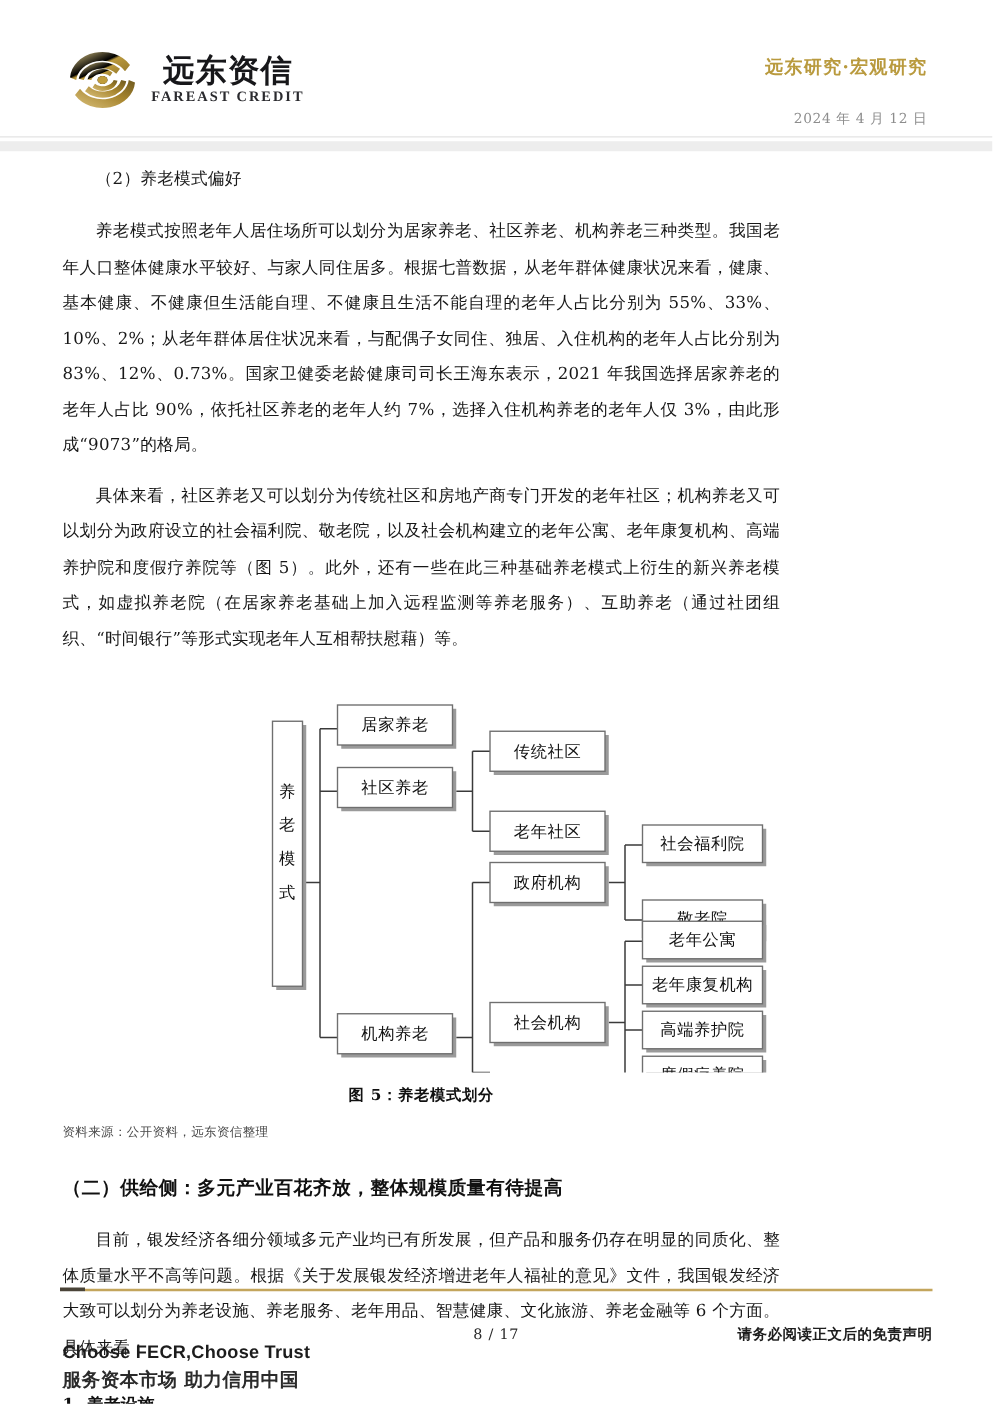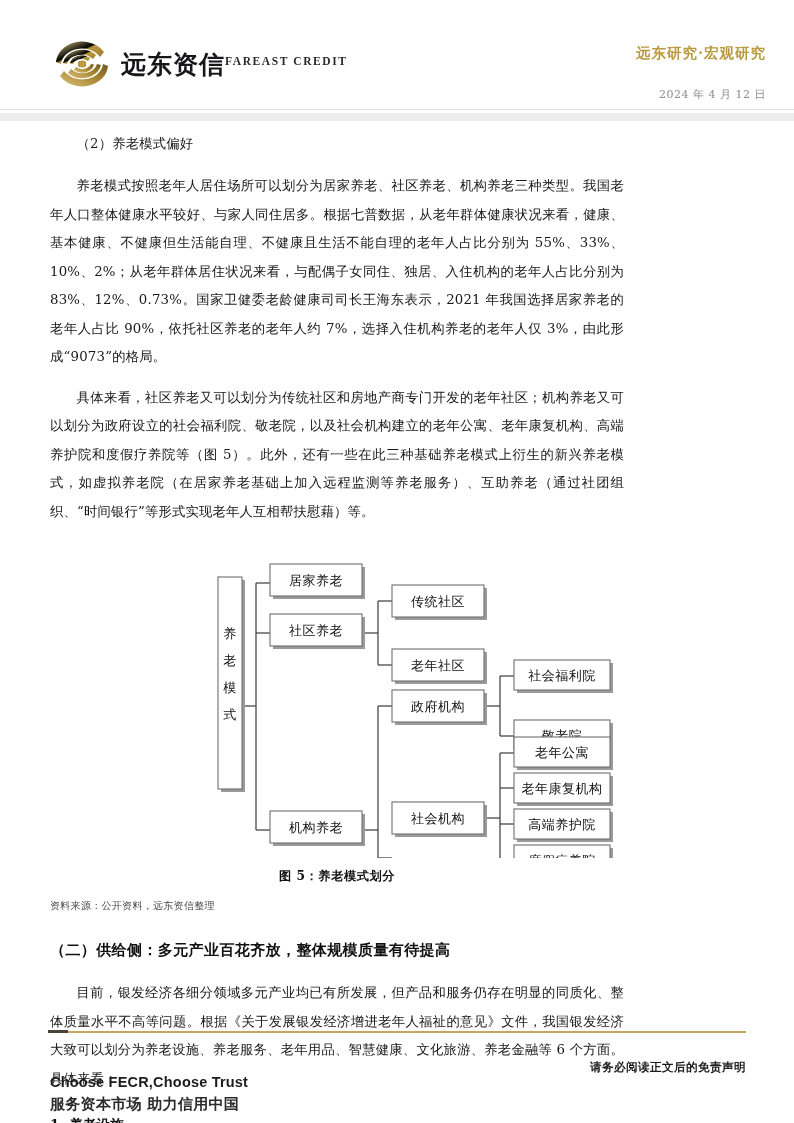--- a/index.html
+++ b/index.html
@@ -31,42 +31,43 @@
     align-items: center;
     gap: 9px;
   }
   .logo-mark {
     width: 60px;
     height: 56px;
     flex: 0 0 auto;
   }
   .logo-text {
     display: flex;
-    flex-direction: row;
+    flex-direction: column;
     justify-content: center;
     line-height: 1;
+    text-align: center;
   }
   .logo-cn {
     font-family: "DejaVu Sans", "Liberation Sans", sans-serif;
     font-size: 25px;
     font-weight: 700;
     color: #17171a;
     letter-spacing: 1px;
   }
   .logo-en {
     font-family: Liberation Serif, serif;
     font-size: 11.5px;
     font-weight: 600;
     color: #2a2a2e;
     letter-spacing: 1.6px;
     margin-top: 4px;
   }
   .header-right {
     position: absolute;
-    right: 28px;
+    right: 52px;
     top: 44px;
     text-align: right;
   }
   .header-title {
     font-family: "DejaVu Serif", "Liberation Serif", serif;
     font-size: 14.5px;
     font-weight: 700;
     color: #b99a3e;
     letter-spacing: 1px;
     white-space: nowrap;
@@ -454,14 +455,15 @@
 
 <div class="footer">
   <div class="footer-rule-dark"></div>
   <div class="footer-rule-gold"></div>
 
   <div class="footer-left">
     <div class="footer-slogan-en">Choose FECR,Choose Trust</div>
     <div class="footer-slogan-cn">服务资本市场  助力信用中国</div>
   </div>
 
+  <div class="footer-page">8 / 17</div>
   <div class="footer-right">请务必阅读正文后的免责声明</div>
 </div>
 
 </body></html>

